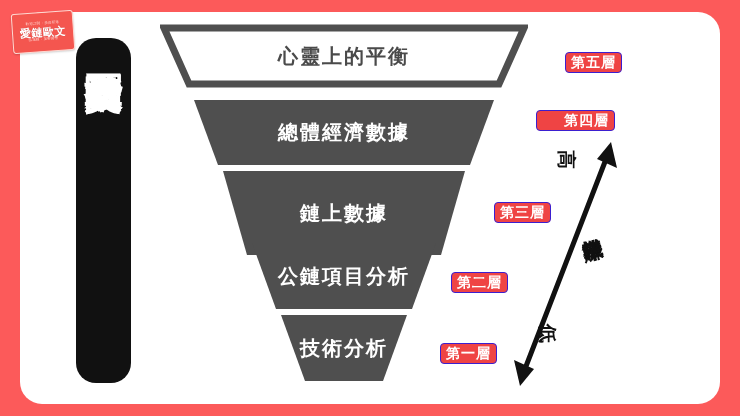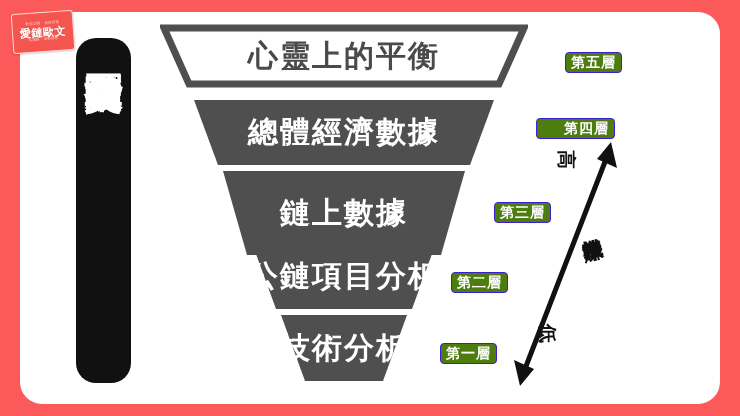--- a/index.html
+++ b/index.html
@@ -114,34 +114,34 @@
     justify-content: center;
   }
   .layer svg {
     position: absolute;
     left: 0; top: 0;
     width: 100%; height: 100%;
   }
   .layer .ltext {
     position: relative;
     z-index: 2;
-    font-size: 30px;
+    font-size: 20px;
     font-weight: 700;
     letter-spacing: 2px;
     color: #ffffff;
     white-space: nowrap;
     font-family: "Liberation Sans", "DejaVu Sans", sans-serif;
   }
   .layer.top .ltext { color: #4a4a4a; }
 
   
   .badge {
     position: absolute;
     z-index: 35;
-    background: #4d7c0f;
+    background: #ef4444;
     border: 1.6px solid #3b1fd0;
     border-radius: 4px;
     color: #ffffff;
     font-size: 14px;
     font-weight: 700;
     letter-spacing: 1px;
     padding: 1px 5px 2px 5px;
     white-space: nowrap;
     line-height: 1.15;
     font-family: "Liberation Sans", "DejaVu Sans", sans-serif;
@@ -232,21 +232,21 @@
 
     <div class="layer" style="top:291px; height:66px;">
       <svg viewBox="0 0 368 66" preserveAspectRatio="none">
         <polygon points="121,0 247,0 223,66 145,66" fill="#4f4f4f"></polygon>
       </svg>
       <span class="ltext">技術分析</span>
     </div>
   </div>
 
   <div class="badge" style="left:565px; top:52px;">第五層</div>
-  <div class="badge" style="left:536px; top:118px;padding-left:27px;">第四層</div>
+  <div class="badge" style="left:536px; top:110px;padding-left:27px;">第四層</div>
   <div class="badge" style="left:494px; top:202px;">第三層</div>
   <div class="badge" style="left:451px; top:272px;">第二層</div>
   <div class="badge" style="left:440px; top:343px;">第一層</div>
 
   <div id="axis">
     <svg width="130" height="262" viewBox="0 0 130 262">
       <line x1="18" y1="242" x2="103" y2="22" stroke="#111111" stroke-width="5" stroke-linecap="round"></line>
       <polygon points="106,10 112,36 92,27" fill="#111111"></polygon>
       <polygon points="15,254 9,228 29,237" fill="#111111"></polygon>
     </svg>

